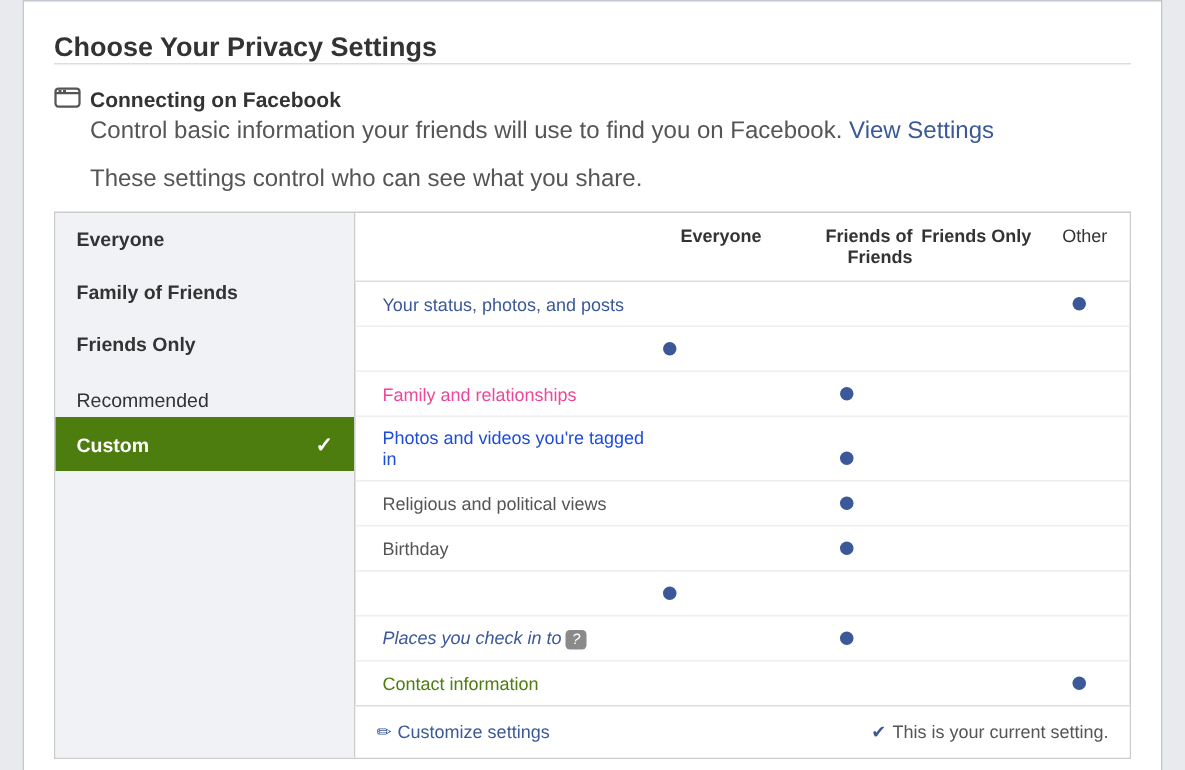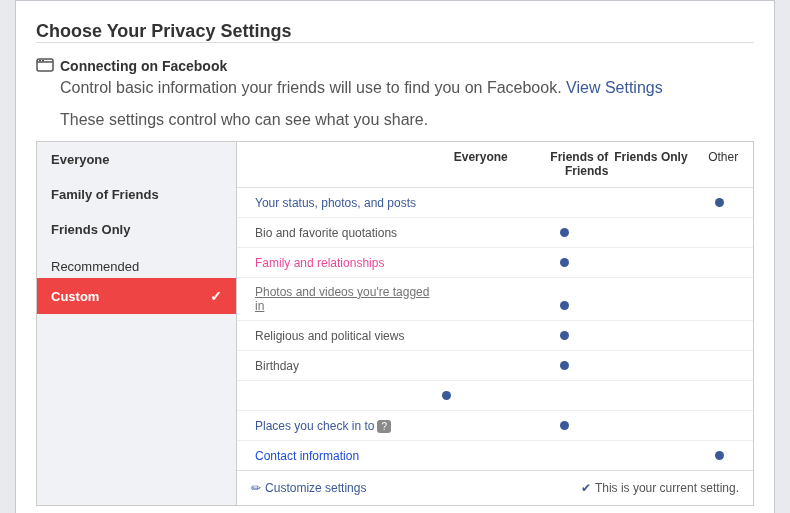--- a/index.html
+++ b/index.html
@@ -75,21 +75,21 @@
     }
     .sidebar-item {
       padding: 10px 14px;
       font-size: 13px;
       font-weight: bold;
       color: #333;
       cursor: pointer;
       border-bottom: none;
     }
     .sidebar-item.active {
-      background: #ef4444;
+      background: #4d7c0f;
       color: #fff;
       display: flex;
       justify-content: space-between;
       align-items: center;
     }
     .sidebar-section-label {
       padding: 12px 14px 4px 14px;
       font-size: 13px;
       font-weight: normal;
       color: #333;
@@ -262,35 +262,34 @@
 
         <div id="table-rows">
             <div class="row">
               <div class="row-label" style="color: rgb(59, 89, 152);">Your status, photos, and posts</div>
               <div class="dot-cell"></div>
               <div class="dot-cell"></div>
               <div class="dot-cell"></div>
               <div class="dot-cell other"><span class="dot"></span></div>
             </div>
             <div class="row">
-              <div class="row-label plain" style="color: rgb(85, 85, 85);">Bio and favorite quotations</div>
               <div class="dot-cell"></div>
               <div class="dot-cell"><span class="dot"></span></div>
               <div class="dot-cell"></div>
               <div class="dot-cell other"></div>
             </div>
             <div class="row">
               <div class="row-label plain" style="color: #ec4899;">Family and relationships</div>
               <div class="dot-cell"></div>
               <div class="dot-cell"><span class="dot"></span></div>
               <div class="dot-cell"></div>
               <div class="dot-cell other"></div>
             </div>
             <div class="row">
-              <div class="row-label" style="color: #737373; text-decoration: underline;">Photos and videos you're tagged in</div>
+              <div class="row-label" style="color: #1d4ed8;">Photos and videos you're tagged in</div>
               <div class="dot-cell"></div>
               <div class="dot-cell"><span class="dot"></span></div>
               <div class="dot-cell"></div>
               <div class="dot-cell other"></div>
             </div>
             <div class="row">
               <div class="row-label plain" style="color: rgb(85, 85, 85);">Religious and political views</div>
               <div class="dot-cell"></div>
               <div class="dot-cell"><span class="dot"></span></div>
               <div class="dot-cell"></div>
@@ -303,28 +302,28 @@
               <div class="dot-cell"></div>
               <div class="dot-cell other"></div>
             </div>
             <div class="row">
               <div class="dot-cell"></div>
               <div class="dot-cell"><span class="dot"></span></div>
               <div class="dot-cell"></div>
               <div class="dot-cell other"></div>
             </div>
             <div class="row">
-              <div class="row-label" style="color: rgb(59, 89, 152);">Places you check in to<span class="help-link">?</span></div>
-              <div class="dot-cell"></div>
-              <div class="dot-cell"><span class="dot"></span></div>
-              <div class="dot-cell"></div>
-              <div class="dot-cell other"></div>
-            </div>
-            <div class="row">
-              <div class="row-label plain" style="color: #1d4ed8;">Contact information</div>
+              <div class="row-label" style="color: rgb(59, 89, 152); font-style: italic;">Places you check in to<span class="help-link">?</span></div>
+              <div class="dot-cell"></div>
+              <div class="dot-cell"><span class="dot"></span></div>
+              <div class="dot-cell"></div>
+              <div class="dot-cell other"></div>
+            </div>
+            <div class="row">
+              <div class="row-label plain" style="color: #4d7c0f;">Contact information</div>
               <div class="dot-cell"></div>
               <div class="dot-cell"></div>
               <div class="dot-cell"></div>
               <div class="dot-cell other"><span class="dot"></span></div>
             </div>
           </div>
 
         <div class="footer-area">
           <span class="customize-link">
             <span style="font-size:12px;">✏</span>

